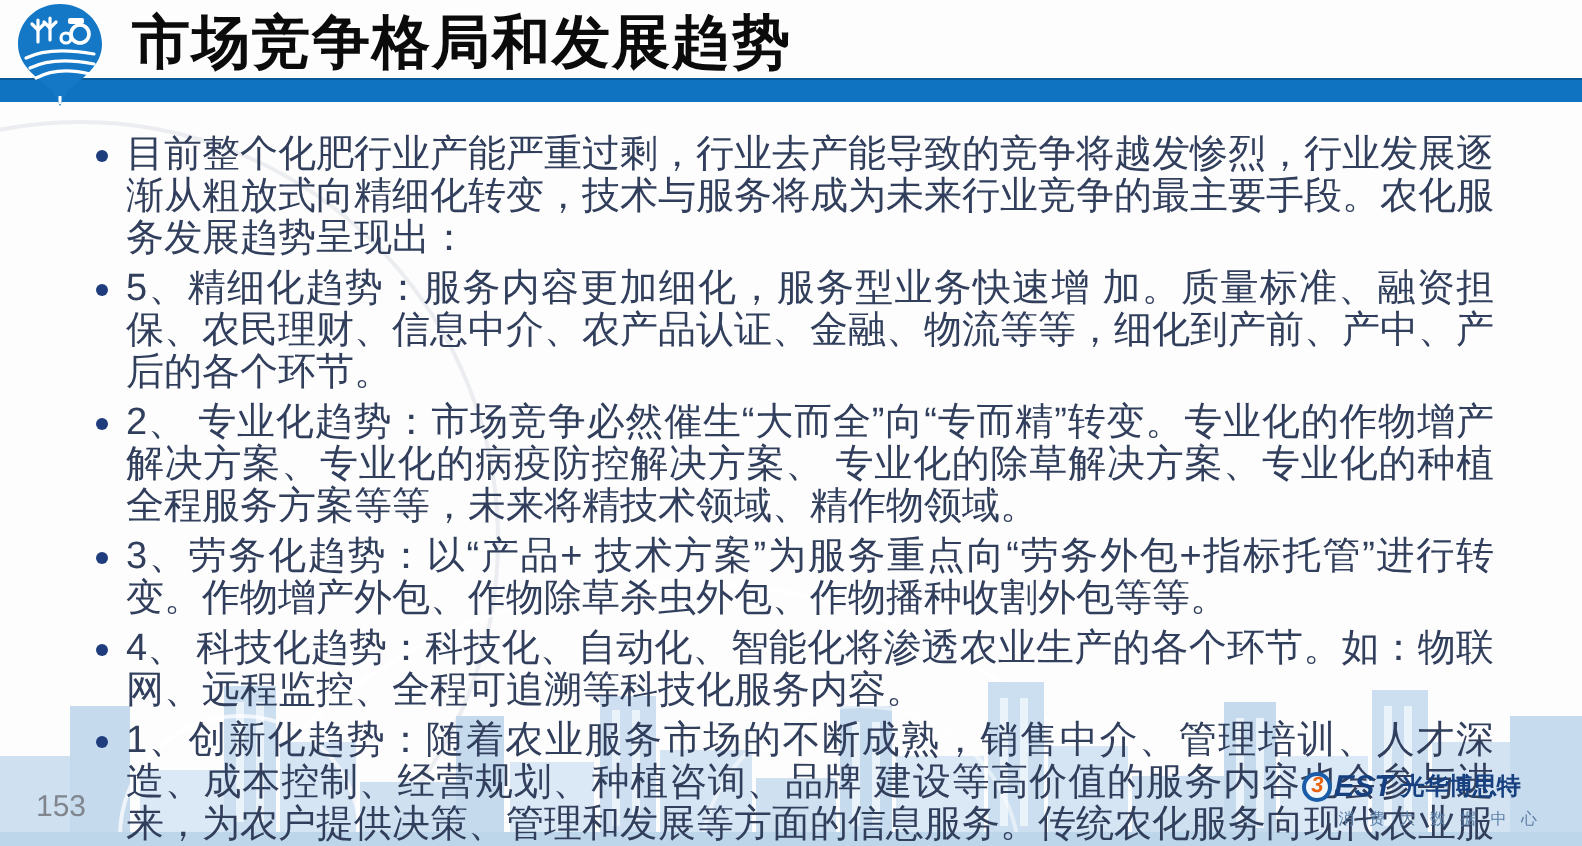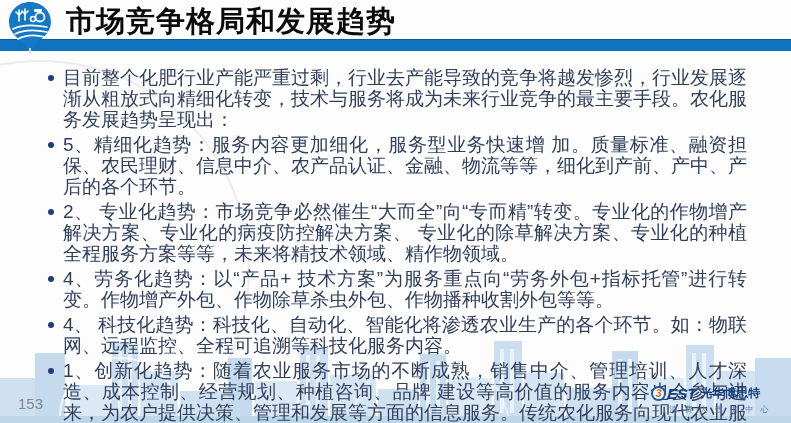--- a/index.html
+++ b/index.html
@@ -187,21 +187,21 @@
       <li class="bullet-item">
         <span class="dot"></span>
         <span class="bullet-text">5、精细化趋势：服务内容更加细化，服务型业务快速增 加。质量标准、融资担保、农民理财、信息中介、农产品认证、金融、物流等等，细化到产前、产中、产后的各个环节。</span>
       </li>
       <li class="bullet-item">
         <span class="dot"></span>
         <span class="bullet-text">2、 专业化趋势：市场竞争必然催生“大而全”向“专而精”转变。专业化的作物增产解决方案、专业化的病疫防控解决方案、 专业化的除草解决方案、专业化的种植全程服务方案等等，未来将精技术领域、精作物领域。</span>
       </li>
       <li class="bullet-item">
         <span class="dot"></span>
-        <span class="bullet-text">4、劳务化趋势：以“产品+ 技术方案”为服务重点向“劳务外包+指标托管”进行转变。作物增产外包、作物除草杀虫外包、作物播种收割外包等等。</span>
+        <span class="bullet-text">3、劳务化趋势：以“产品+ 技术方案”为服务重点向“劳务外包+指标托管”进行转变。作物增产外包、作物除草杀虫外包、作物播种收割外包等等。</span>
       </li>
       <li class="bullet-item">
         <span class="dot"></span>
         <span class="bullet-text">4、 科技化趋势：科技化、自动化、智能化将渗透农业生产的各个环节。如：物联网、远程监控、全程可追溯等科技化服务内容。</span>
       </li>
       <li class="bullet-item">
         <span class="dot"></span>
         <span class="bullet-text">1、创新化趋势：随着农业服务市场的不断成熟，销售中介、管理培训、人才深造、成本控制、经营规划、种植咨询、品牌 建设等高价值的服务内容也会参与进来，为农户提供决策、管理和发展等方面的信息服务。传统农化服务向现代农业服务转 型势在必然。</span>
       </li>
     </ul>

